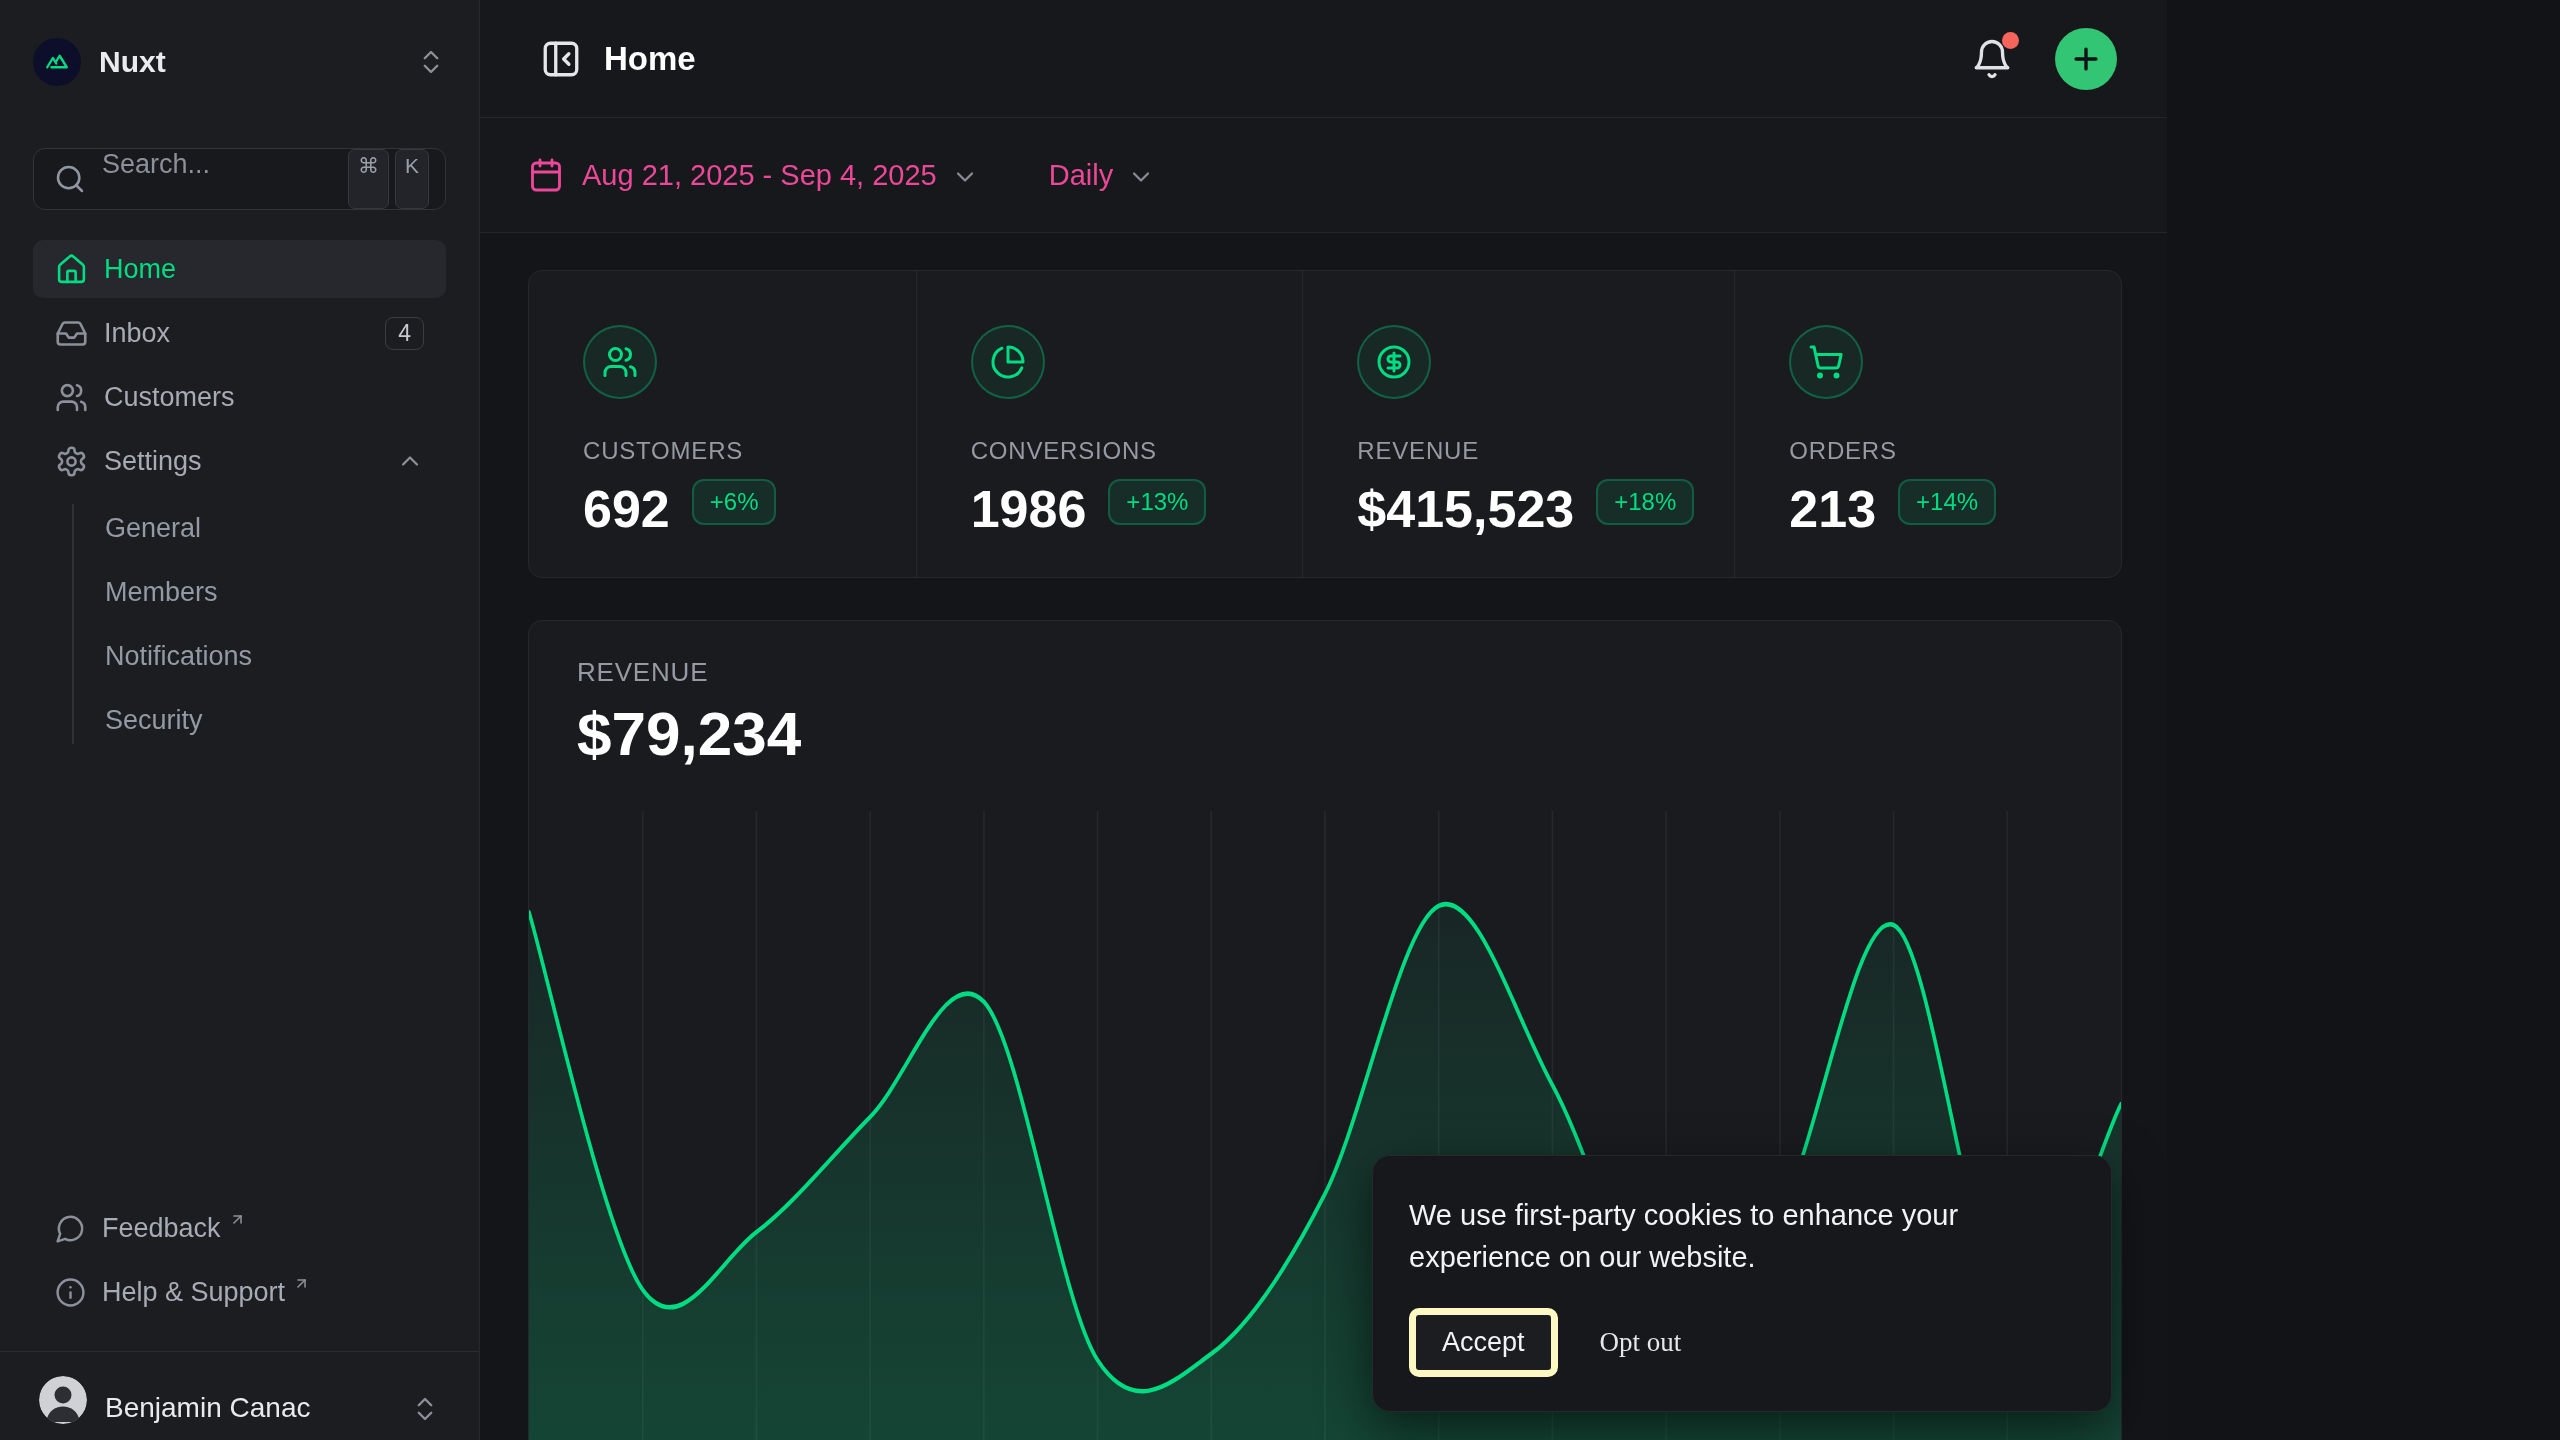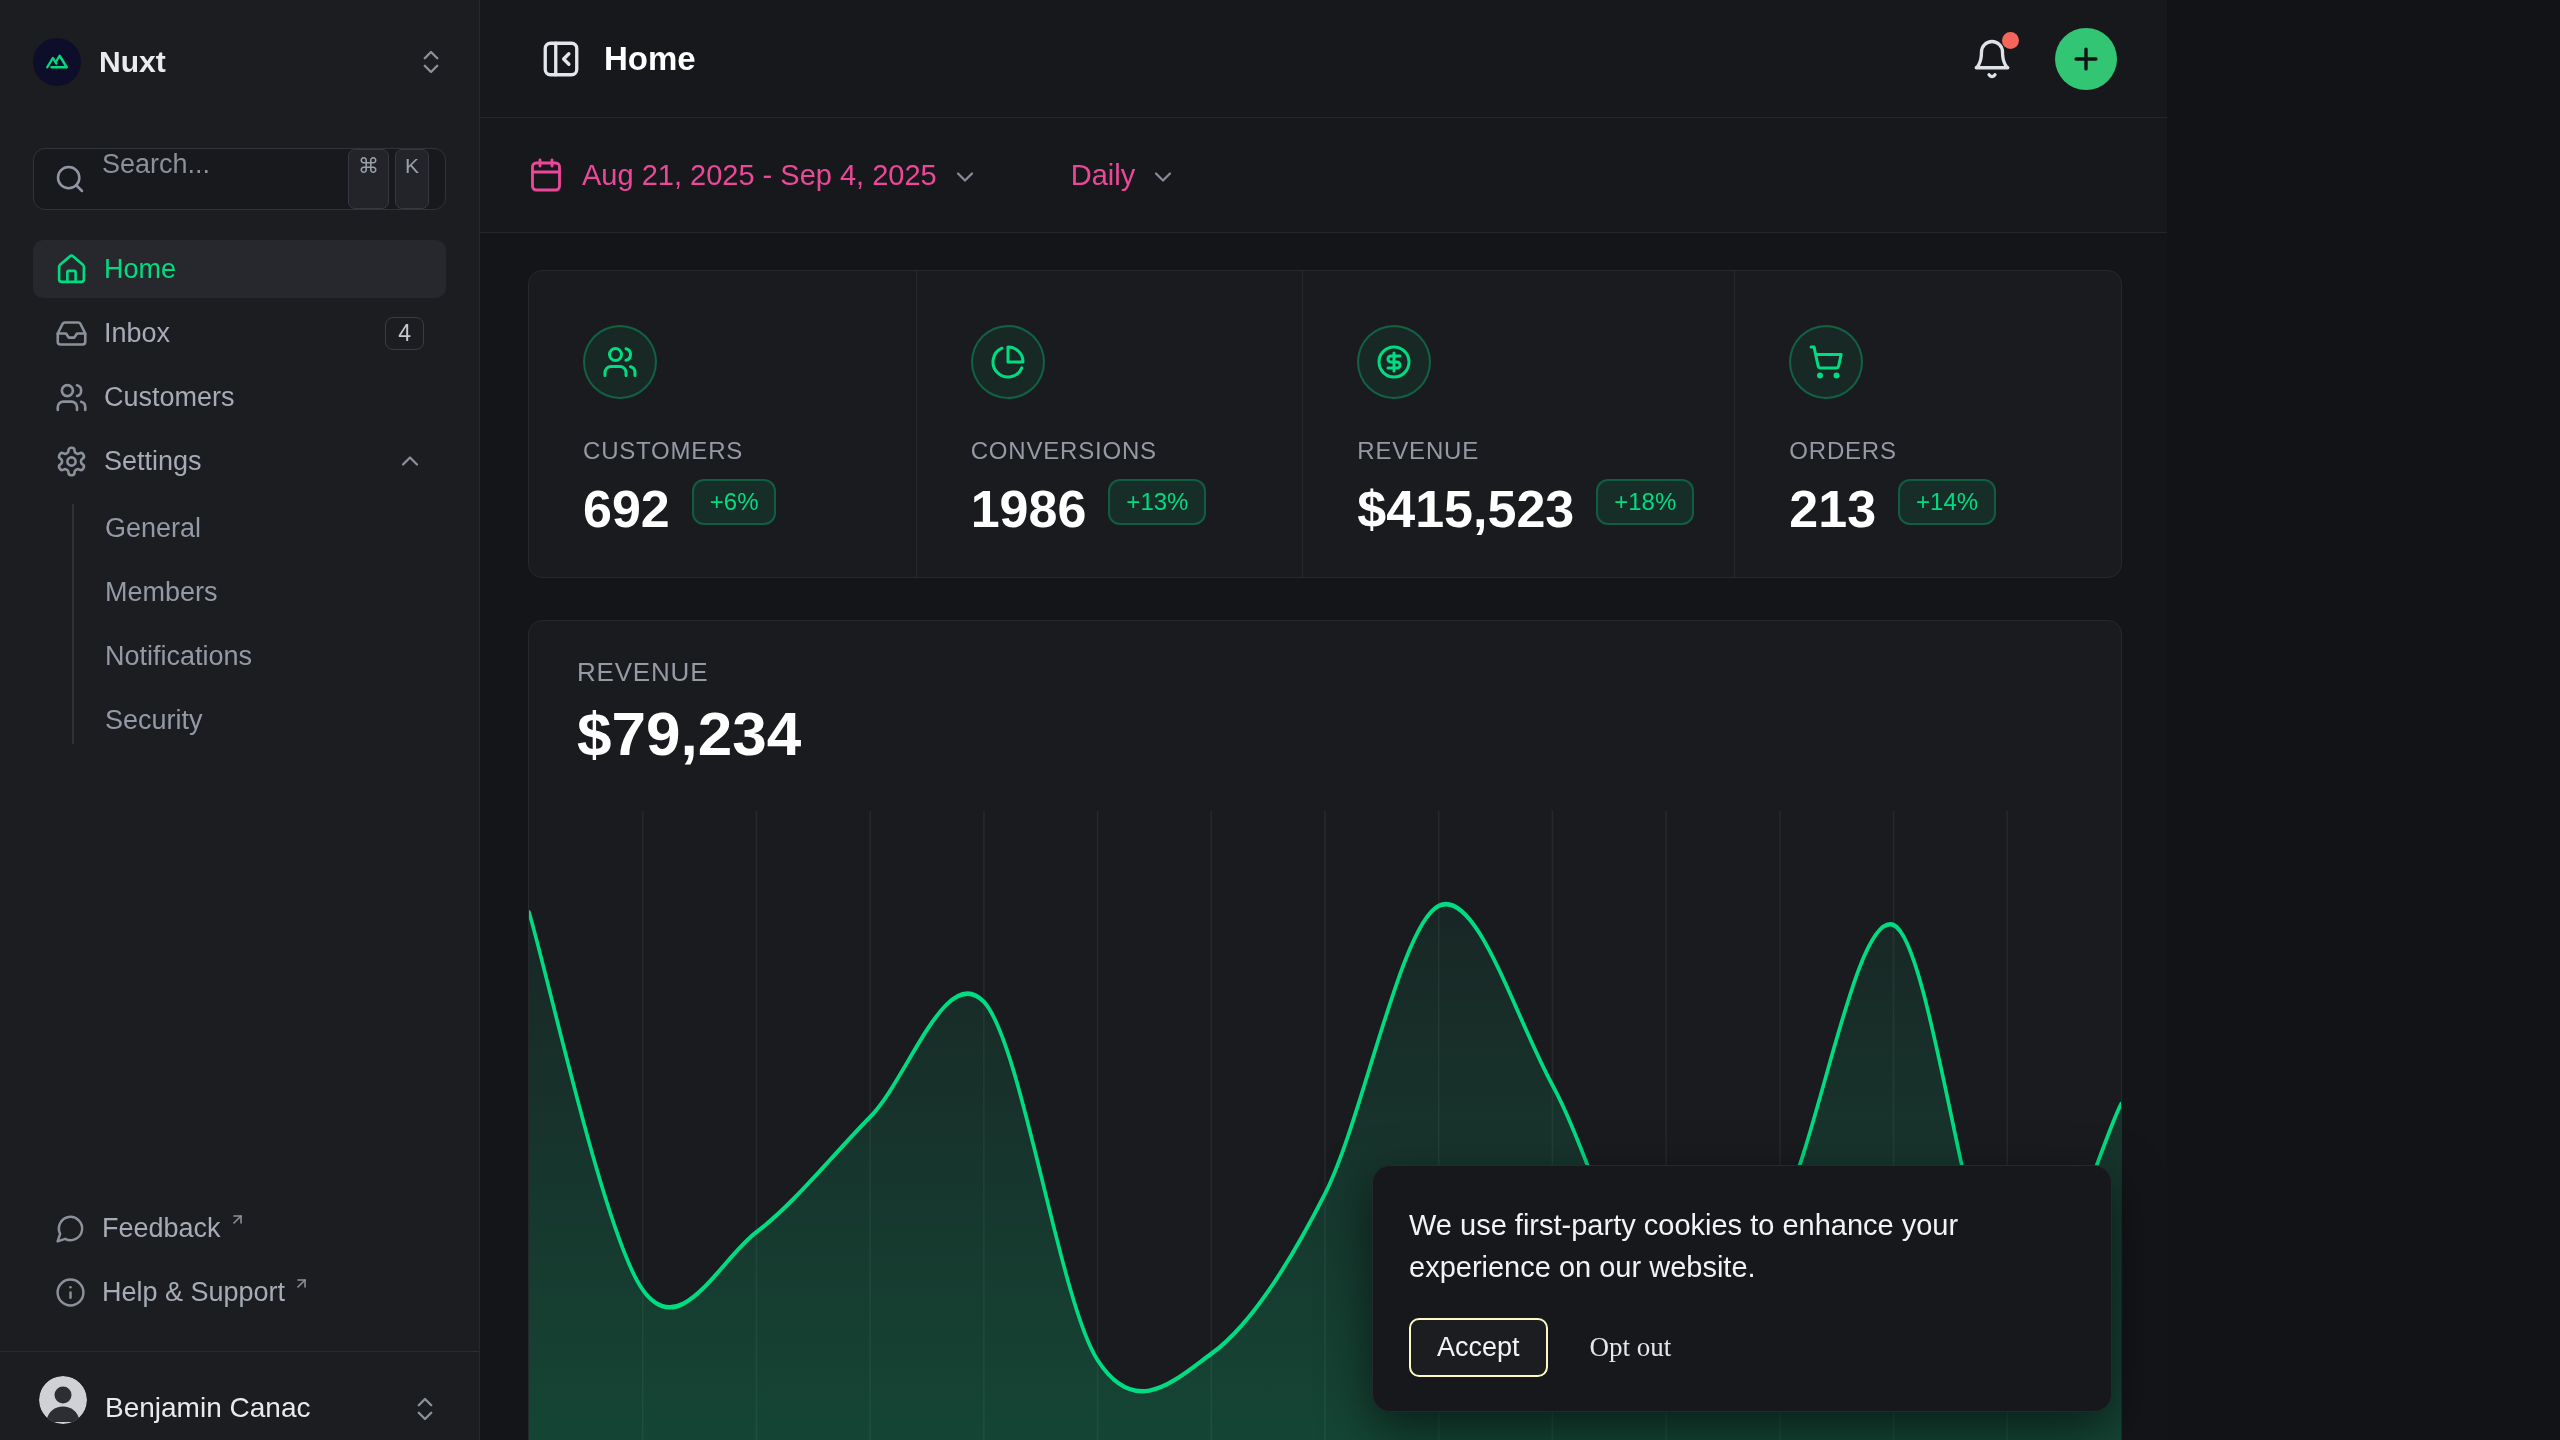--- a/index.html
+++ b/index.html
@@ -56,21 +56,21 @@
   .topbar-spacer{flex-grow:1}
   .bell-btn{position:relative;background:none;border:none;color:#dfe2e7;cursor:pointer;display:flex;padding:8px}
   .bell-dot{position:absolute;top:2px;right:2px;width:17px;height:17px;border-radius:50%;background:var(--notification-dot)}
   .create-btn{width:62px;height:62px;border-radius:50%;background:var(--create-button);border:none;cursor:pointer;
     display:flex;align-items:center;justify-content:center;margin-left:34px;color:#101215}
 
   .filterbar{height:115px;border-bottom:1px solid #24262b;display:flex;align-items:center;padding:0 48px;flex-shrink:0;background:#17181c}
   .date-btn,.gran-btn{display:flex;align-items:center;background:none;border:none;cursor:pointer;color:#ec4899}
   .date-btn .txt{font-size:29px;font-weight:500;margin-left:18px}
   .date-btn .chev,.gran-btn .chev{color:#878c96;margin-left:14px;margin-top:4px}
-  .gran-btn{margin-left:92px}
+  .gran-btn{margin-left:70px}
   .gran-btn .txt{font-size:29px;font-weight:500}
 
   .content{flex-grow:1;padding:37px 45px 0 48px;display:flex;flex-direction:column;overflow:hidden;position:relative}
 
   .stats{height:308px;border:1px solid #26282d;border-radius:14px;background:#1a1b1f;
     display:grid;grid-template-columns:1fr 1fr 1fr 1fr;flex-shrink:0;overflow:hidden}
   .stat-cell{padding:54px 40px 0 54px;cursor:pointer}
   .stat-cell + .stat-cell{border-left:1px solid #26282d}
   .stat-icon{width:74px;height:74px;border-radius:50%;background:rgba(0,220,130,.07);
     border:2px solid rgba(0,220,130,.32);display:flex;align-items:center;justify-content:center;color:var(--accent)}
@@ -86,21 +86,21 @@
   .chart-label{font-size:26px;font-weight:500;letter-spacing:.8px;color:#959aa4}
   .chart-value{margin-top:10px;font-size:62px;font-weight:700;color:#fff}
   .plot{position:absolute;left:0;right:0;top:190px;height:630px}
   .plot svg{width:100%;height:100%;display:block}
 
   
   .cookie-banner{position:absolute;right:55px;bottom:28px;width:740px;background:#17181c;border:1px solid #26282d;
     border-radius:18px;padding:38px 36px 34px 36px;box-shadow:0 16px 50px rgba(0,0,0,.55);z-index:50}
   .cookie-msg{font-size:29px;line-height:1.45;color:#f1f3f6;max-width:620px}
   .cookie-actions{margin-top:30px;display:flex;align-items:center}
-  .accept-btn{font-size:27px;color:#f1f3f6;background:#1b1d21;border:2px solid #fef9c3;border-radius:10px;
+  .accept-btn{font-size:27px;color:#f1f3f6;background:#1b1d21;border:7px solid #fef9c3;border-radius:10px;
     padding:12px 26px;cursor:pointer;font-family:inherit}
   .optout-btn{font-size:27px;color:#e3e6ea;background:none;border:none;margin-left:42px;cursor:pointer;font-family:Liberation Serif, serif}
 </style>
 </head>
 <body>
 
 <div id="app">
 
   <aside class="sidebar">
 

